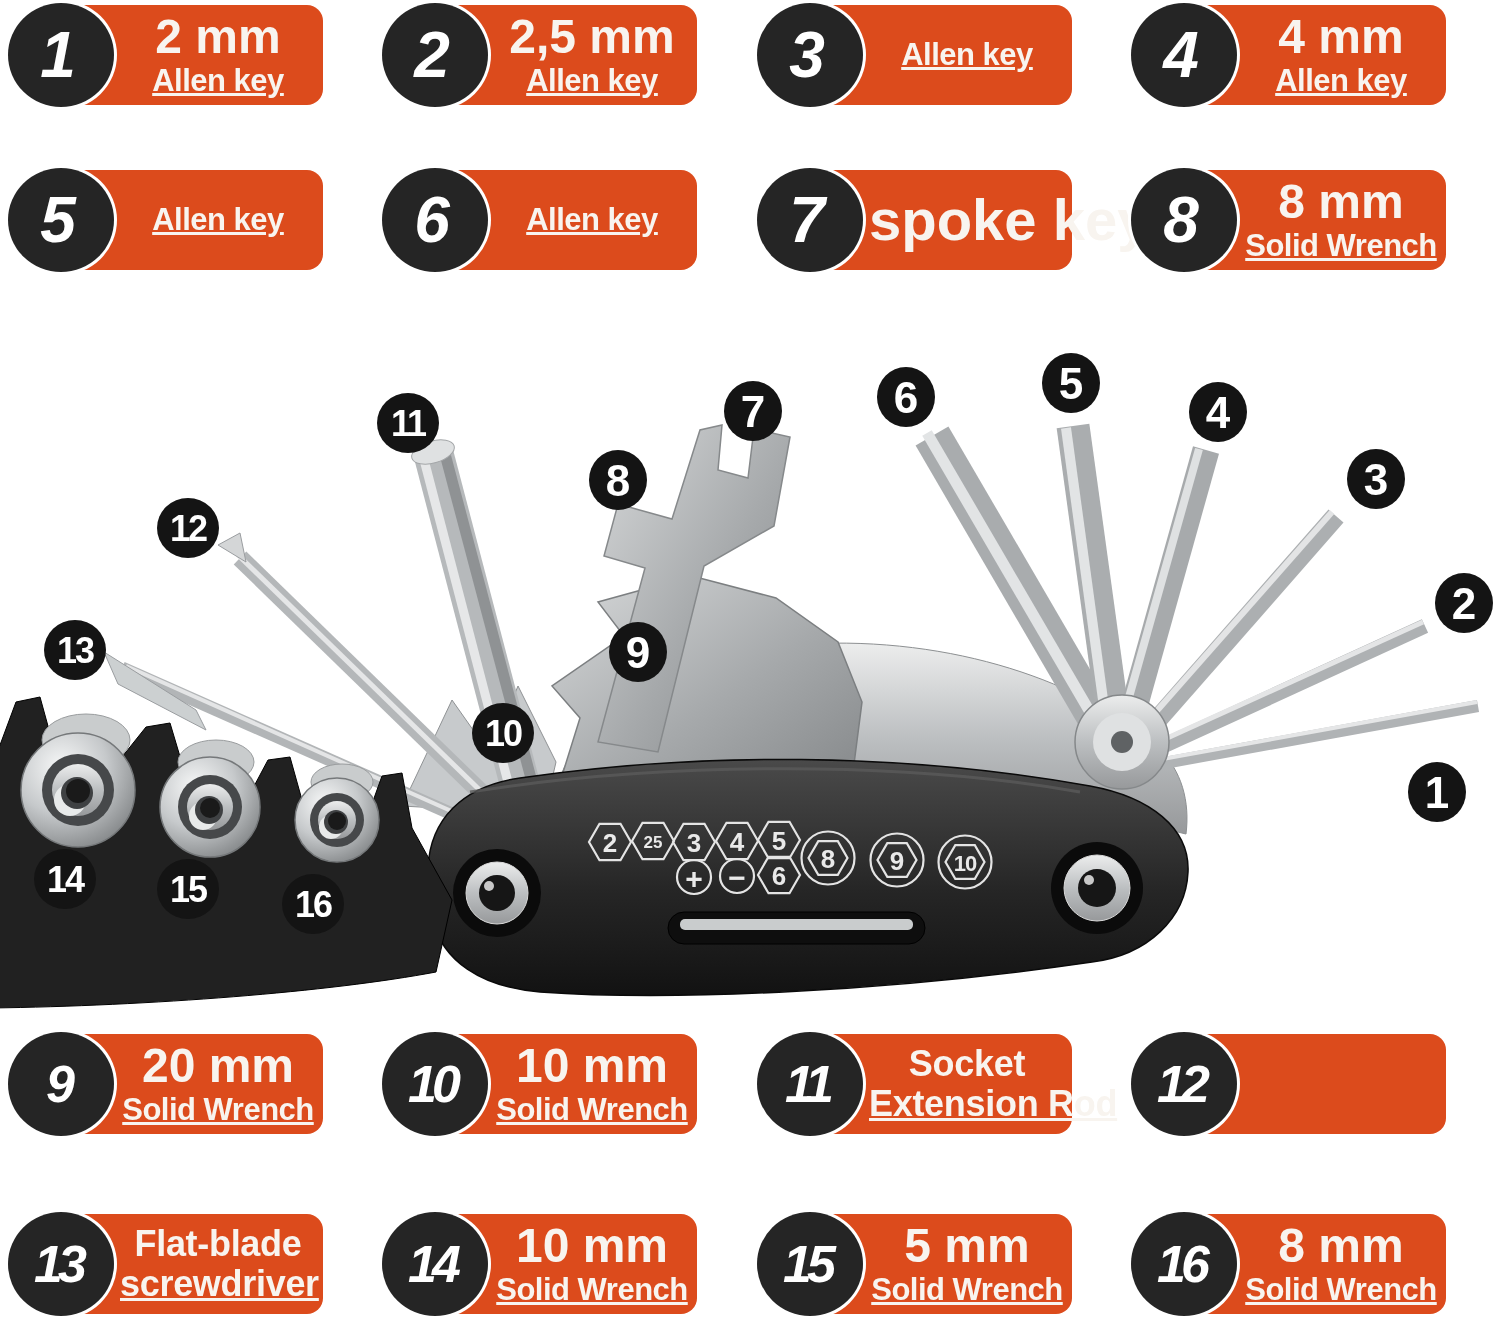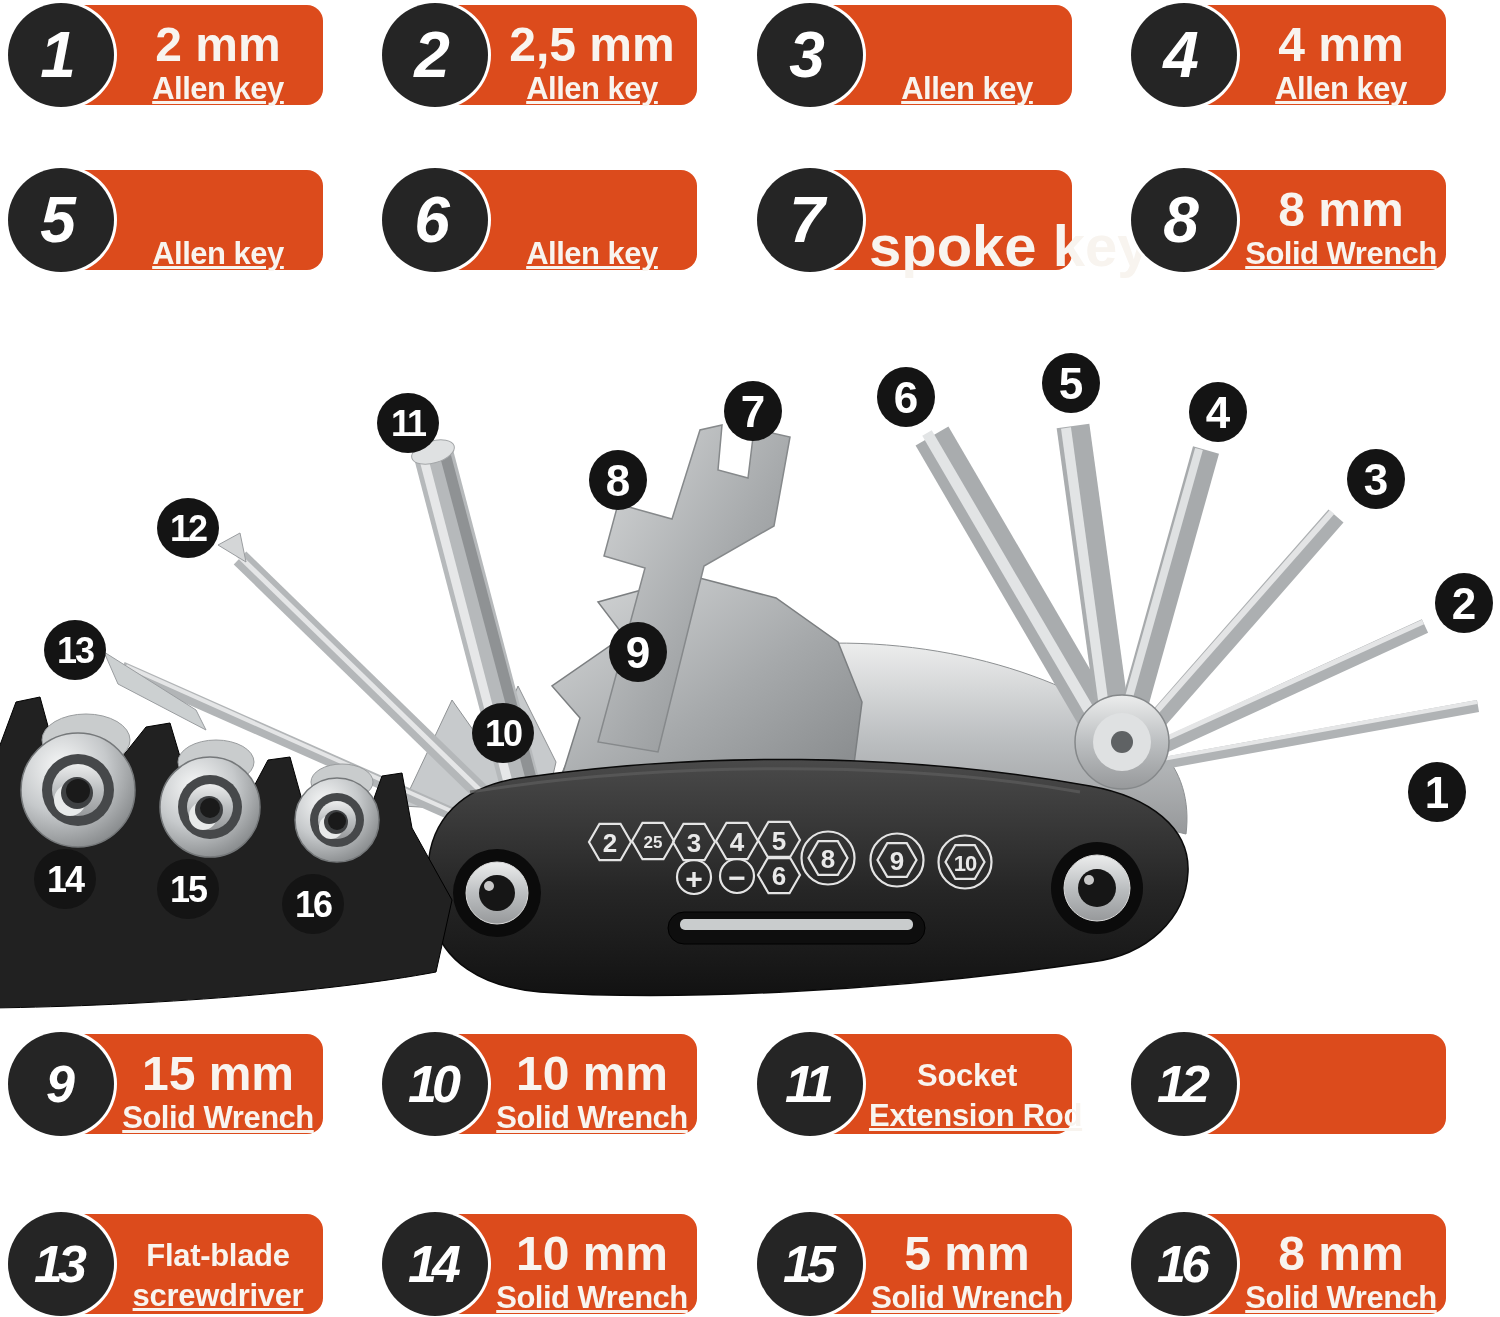--- a/index.html
+++ b/index.html
@@ -8,25 +8,25 @@
 
   
   .card{position:absolute;width:315px;height:104px;}
   .card-bg{position:absolute;left:36px;right:0;top:2px;bottom:2px;background:#DC4B1C;border-radius:16px;}
   .card-badge{position:absolute;left:0;top:0;width:106px;height:104px;border-radius:50%;
               background:#252525;box-shadow:0 0 0 3px #ffffff;
               display:flex;align-items:center;justify-content:center;z-index:2;}
   .card-num{color:#ffffff;font-style:italic;font-weight:bold;font-size:64px;transform:translateX(-3px);}
   .n2 .card-num{font-size:52px;letter-spacing:-5px;}
   .card-text{position:absolute;left:112px;right:7px;top:0;bottom:0;z-index:1;
-             display:flex;flex-direction:column;justify-content:flex-end;text-align:center;
+             display:flex;flex-direction:column;justify-content:center;text-align:center;
              color:#F8F4EF;font-weight:bold;}
   .l1{font-size:48px;line-height:52px;white-space:nowrap;}
   .l2{font-size:31px;line-height:36px;letter-spacing:-0.5px;white-space:nowrap;text-decoration:underline;}
-  .v-two .l1,.v-two .l2{font-size:31px;line-height:40px;letter-spacing:-0.3px;}
+  .v-two .l1,.v-two .l2{font-size:36px;line-height:40px;letter-spacing:-0.3px;}
   .v-one .l1{font-size:58px;}
 
   
   #photo{position:absolute;left:0;top:300px;width:1500px;height:720px;}
   .co-num{fill:#ffffff;font-weight:bold;font-family:"Liberation Sans",sans-serif;}
   .eng{stroke:#e4e4e4;fill:none;stroke-width:2.2;}
   .engt{fill:#e9e9e9;font-weight:bold;font-family:"Liberation Sans",sans-serif;}
 </style>
 </head>
 <body>
@@ -111,21 +111,21 @@
       <div class="l2">Solid Wrench</div>
     </div>
   </div>
 
   <div class="card v-big n2" style="left:8px;top:1032px">
     <div class="card-bg"></div>
     <div class="card-badge">
         <span class="card-num">9</span>
       </div>
     <div class="card-text">
-      <div class="l1">15 mm</div>
+      <div class="l1">20 mm</div>
       <div class="l2">Solid Wrench</div>
     </div>
   </div>
   <div class="card v-big n2" style="left:382px;top:1032px">
     <div class="card-bg"></div>
     <div class="card-badge">
         <span class="card-num">10</span>
       </div>
     <div class="card-text">
       <div class="l1">10 mm</div>

